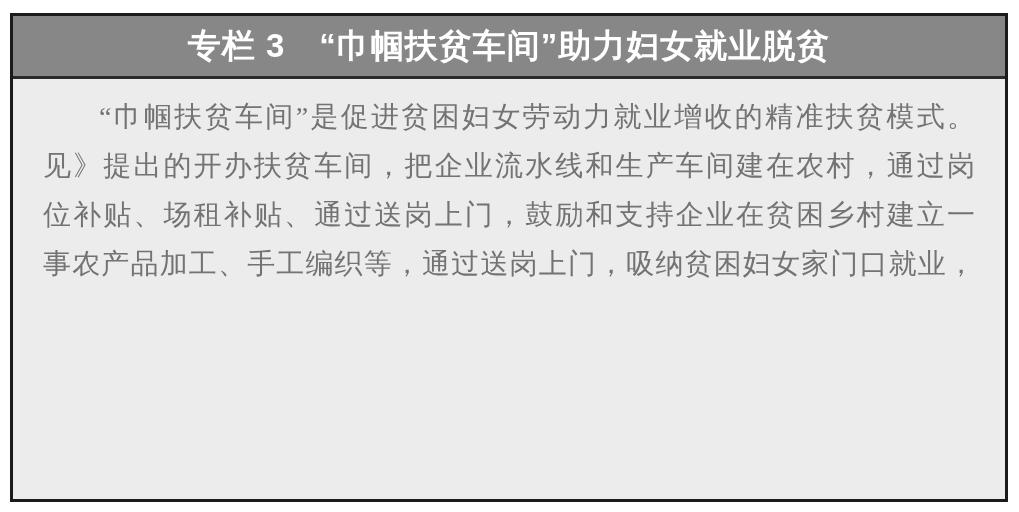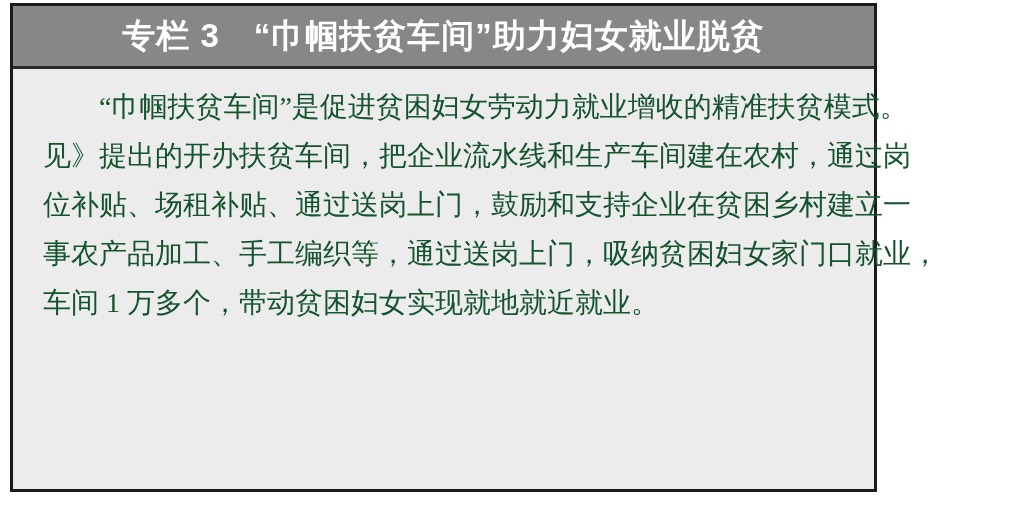--- a/index.html
+++ b/index.html
@@ -6,22 +6,22 @@
   html, body {
     width: 1019px;
     height: 512px;
     background: #ffffff;
     font-family: "Liberation Serif", "DejaVu Serif", serif;
     overflow: hidden;
   }
   .column-box {
     position: absolute;
     left: 10px;
-    top: 3px;
-    width: 867px;
+    top: 13px;
+    width: 998px;
     height: 489px;
     border: 3px solid #1b1b1b;
     display: flex;
     flex-direction: column;
     background: #ececec;
   }
   .box-header {
     flex: 0 0 63px;
     height: 63px;
     background: #878787;
@@ -39,21 +39,21 @@
     white-space: nowrap;
   }
   .box-body {
     flex: 1 1 auto;
     background: #ececec;
     padding: 13px 30px 0 30px;
   }
   .text-line {
     font-size: 28px;
     line-height: 49px;
-    color: #14532d;
+    color: #737373;
     text-align: justify;
     text-align-last: justify;
     white-space: nowrap;
   }
   .text-line.first {
     text-indent: 2em;
   }
   .text-line.last {
     text-align-last: left;
   }
@@ -63,15 +63,14 @@
 
 <div class="column-box">
   <div class="box-header">
     <div class="box-title">专栏 3　“巾帼扶贫车间”助力妇女就业脱贫</div>
   </div>
   <div class="box-body">
     <div class="text-line first">“巾帼扶贫车间”是促进贫困妇女劳动力就业增收的精准扶贫模式。</div>
     <div class="text-line">见》提出的开办扶贫车间，把企业流水线和生产车间建在农村，通过岗</div>
     <div class="text-line">位补贴、场租补贴、通过送岗上门，鼓励和支持企业在贫困乡村建立一</div>
     <div class="text-line">事农产品加工、手工编织等，通过送岗上门，吸纳贫困妇女家门口就业，</div>
-    <div class="text-line last">车间 1 万多个，带动贫困妇女实现就地就近就业。</div>
   </div>
 </div>
 
 </body></html>

